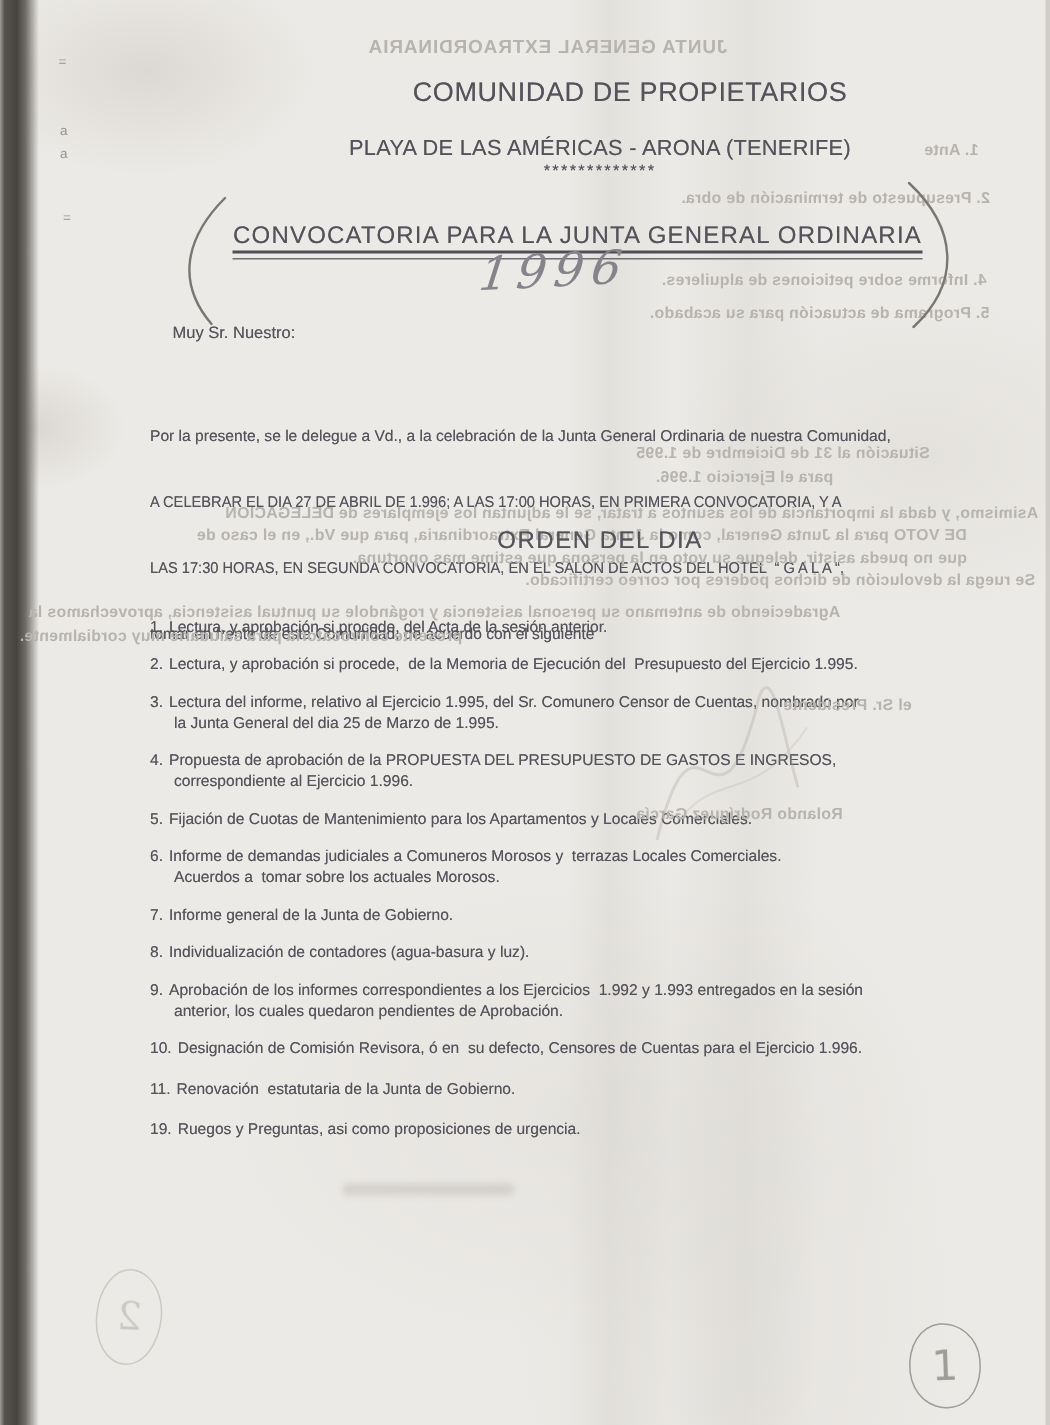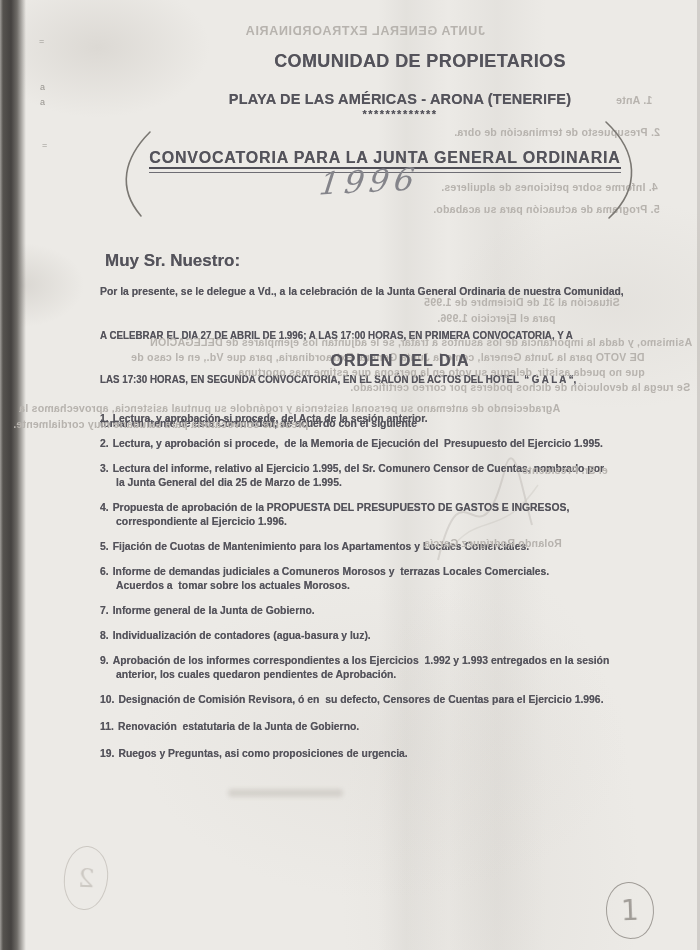--- a/index.html
+++ b/index.html
@@ -10,21 +10,21 @@
       radial-gradient(160px 100px at 14% 5%, rgba(190,185,178,.35), transparent 70%),
       radial-gradient(90px 60px at 3% 30%, rgba(175,170,163,.30), transparent 70%),
       radial-gradient(240px 150px at 88% 32%, rgba(200,196,190,.22), transparent 70%),
       radial-gradient(340px 220px at 55% 78%, rgba(206,202,196,.20), transparent 72%),
       radial-gradient(200px 420px at 70% 92%, rgba(200,196,190,.18), transparent 75%),
       linear-gradient(90deg, rgba(0,0,0,0) 54%, rgba(150,146,140,.10) 58%, rgba(0,0,0,0) 64%, rgba(150,146,140,.09) 71%, rgba(0,0,0,0) 78%);
     font-family:"Liberation Sans", sans-serif;
     color:#53525a;
   }
   .abs{position:absolute;}
-  .ink{color:#54535b;font-weight:bold;text-shadow:0 0 .4px rgba(84,83,91,.65);}
+  .ink{color:#54535b;font-weight:normal;text-shadow:0 0 .4px rgba(84,83,91,.65);}
   .edge-left{left:0;top:0;width:26px;height:950px;
     background:linear-gradient(90deg,#a09d99 0,#56534f 3px,#454240 11px,#6f6c68 17px,rgba(120,117,113,0) 26px);}
   .edge-right{right:0;top:0;width:3px;height:950px;background:rgba(160,156,150,.35);}
   
   .ghost{color:#b7b3ae;font-weight:bold;transform:scaleX(-1);white-space:nowrap;
          filter:blur(.4px);letter-spacing:.2px;}
   .ghost.small{font-size:10.6px;}
   .ghost.big{font-size:12.6px;letter-spacing:.6px;}
   
   .hdr{text-align:center;line-height:19px;}
@@ -35,21 +35,21 @@
   
   .title-wrap{left:125px;top:149px;width:520px;text-align:center;}
   .title-text{display:inline-block;font-size:16px;letter-spacing:.8px;padding-bottom:6px;
     background-image:linear-gradient(#4f4e56,#4f4e56),linear-gradient(#6e6d74,#6e6d74);
     background-size:100% 2px,100% 1.2px;background-position:0 calc(100% - 4px),0 100%;
     background-repeat:no-repeat;}
   .year{left:320px;top:163px;font-family:"DejaVu Serif",serif;font-style:italic;
     font-size:31px;color:#84848a;letter-spacing:5px;transform:skewX(-10deg) rotate(-3deg);}
   .paren{stroke:#7a7772;stroke-width:1.6;fill:none;stroke-linecap:round;}
   
-  .salut{left:105px;top:216px;font-size:17px;margin-top:35px;}
+  .salut{left:115px;top:216px;font-size:11px;}
   .para{left:100px;top:256px;width:600px;font-size:10.4px;line-height:14.6px;white-space:pre;}
   .para .caps{transform:scaleX(.94);transform-origin:left;}
   .orden{left:100px;top:352px;width:600px;text-align:center;font-size:16px;letter-spacing:1px;}
   .agenda{left:100px;top:412px;width:584px;font-size:10.4px;line-height:14px;}
   .agenda .item{padding-left:16px;text-indent:-16px;margin-bottom:11px;white-space:pre-wrap;}
   .agenda .num{margin-right:4px;}
   
   .pencil{color:#97948f;font-size:9px;filter:blur(.3px);}
   .circle1{left:606px;top:882px;width:46px;height:55px;border:1.6px solid #a09c97;
     border-radius:52% 56% 50% 54%/55% 50% 56% 50%;transform:rotate(-6deg);

